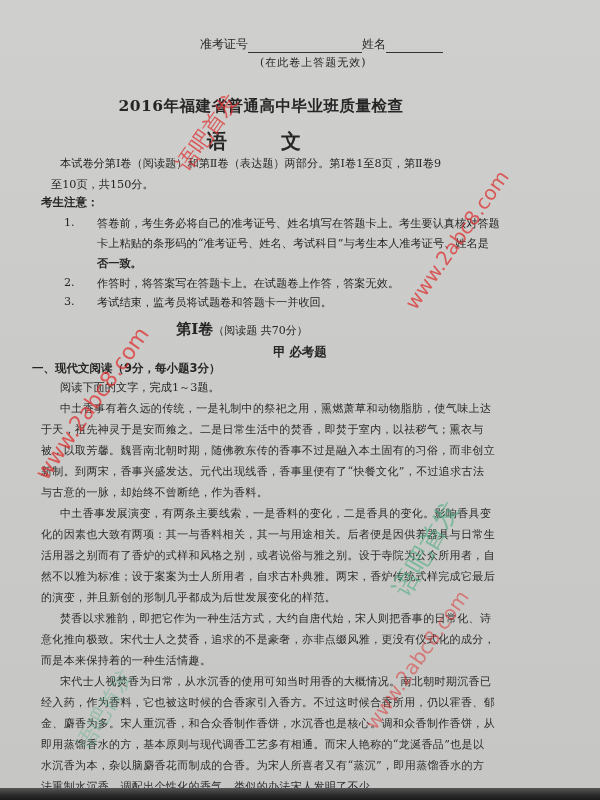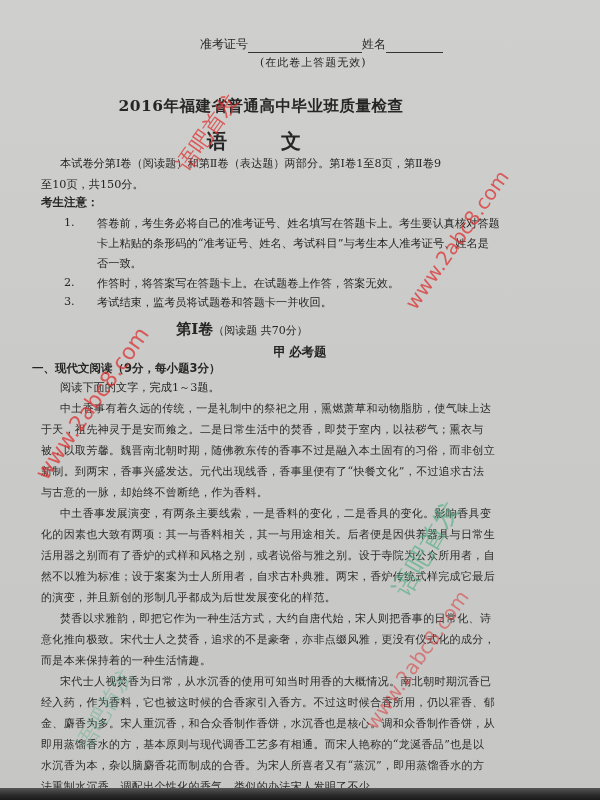--- a/index.html
+++ b/index.html
@@ -19,27 +19,27 @@
   }
   .abs { position: absolute; white-space: nowrap; }
   .header-line { top: 36px; left: 200px; font-size: 12px; }
   .blank { display: inline-block; border-bottom: 1px solid #333; vertical-align: bottom; }
   .blank.b1 { width: 114px; height: 12px; }
   .blank.b2 { width: 57px; height: 12px; }
   .header-note { top: 55px; left: 260px; font-size: 11px; letter-spacing: 1px; }
   .exam-title { top: 96px; left: 0; width: 522px; text-align: center; font-size: 15.5px; font-weight: bold; letter-spacing: 0.5px; }
   .subject { top: 128px; left: 0; width: 508px; text-align: center; font-size: 20px; font-weight: bold; letter-spacing: 54px; text-indent: 54px; }
   .intro { top: 156px; left: 60px; font-size: 11.2px; }
-  .intro2 { top: 177px; left: 41px; font-size: 11.2px; }
+  .intro2 { top: 177px; left: 51px; font-size: 11.2px; }
   .notice-title { top: 195px; left: 41px; font-size: 11.5px; font-weight: bold; font-family: "DejaVu Sans", sans-serif; }
   .list-num { font-size: 11.2px; }
   .item { font-size: 11.2px; left: 97px; }
   .vol-title { top: 320px; left: 0; width: 484px; text-align: center; font-size: 15px; font-weight: bold; }
   .vol-sub { font-size: 11px; font-weight: normal; }
-  .section-title { top: 344px; left: 0; width: 600px; text-align: center; font-size: 12.5px; font-weight: bold; font-family: Liberation Serif, serif; }
+  .section-title { top: 344px; left: 0; width: 600px; text-align: center; font-size: 12.5px; font-weight: bold; font-family: Liberation Sans, sans-serif; }
   .q-heading { top: 361px; left: 32px; font-size: 11.5px; font-weight: bold; font-family: "DejaVu Sans", sans-serif; }
   .q-heading .pts { font-weight: bold; }
   .q-instruction { top: 380px; left: 60px; font-size: 11.2px; }
   .line { position: absolute; white-space: nowrap; font-size: 11px; letter-spacing: 0.35px; color: #2a2a2a; }
   .wm { position: absolute; white-space: nowrap; pointer-events: none; font-family: "DejaVu Sans", sans-serif; }
   .wm-red { color: rgba(220, 50, 50, 0.75); }
   .wm-green { color: rgba(60, 170, 120, 0.55); }
 </style>
 </head>
 <body>
@@ -55,21 +55,21 @@
   <div class="abs subject">语文</div>
 
   <div class="abs intro">本试卷分第Ⅰ卷（阅读题）和第Ⅱ卷（表达题）两部分。第Ⅰ卷1至8页，第Ⅱ卷9</div>
   <div class="abs intro2">至10页，共150分。</div>
 
   <div class="abs notice-title">考生注意：</div>
 
   <div class="abs list-num" style="top:216px;left:64px;">1.</div>
   <div class="abs item" style="top:216px;">答卷前，考生务必将自己的准考证号、姓名填写在答题卡上。考生要认真核对答题</div>
   <div class="abs item" style="top:236px;">卡上粘贴的条形码的“准考证号、姓名、考试科目”与考生本人准考证号、姓名是</div>
-  <div class="abs item" style="top:256px;">否一致。</div>
+  <div class="abs item" style="top:256px;font-weight:bold;">否一致。</div>
 
   <div class="abs list-num" style="top:276px;left:64px;">2.</div>
   <div class="abs item" style="top:276px;">作答时，将答案写在答题卡上。在试题卷上作答，答案无效。</div>
 
   <div class="abs list-num" style="top:295px;left:64px;">3.</div>
   <div class="abs item" style="top:295px;">考试结束，监考员将试题卷和答题卡一并收回。</div>
 
   <div class="abs vol-title">
     <span>第Ⅰ卷</span><span class="vol-sub">（阅读题  共70分）</span>
   </div>

